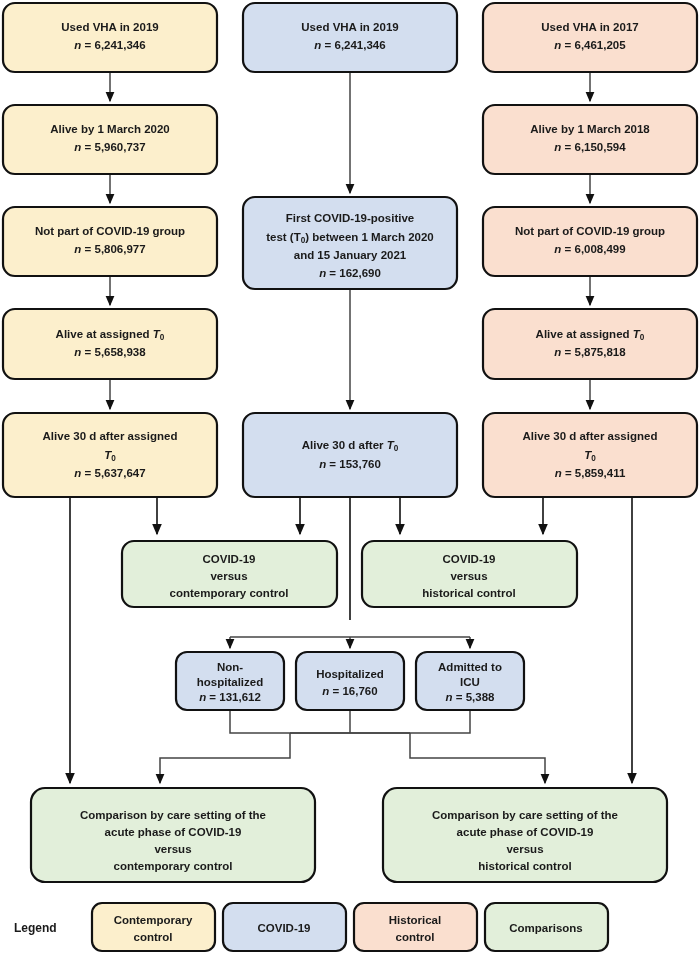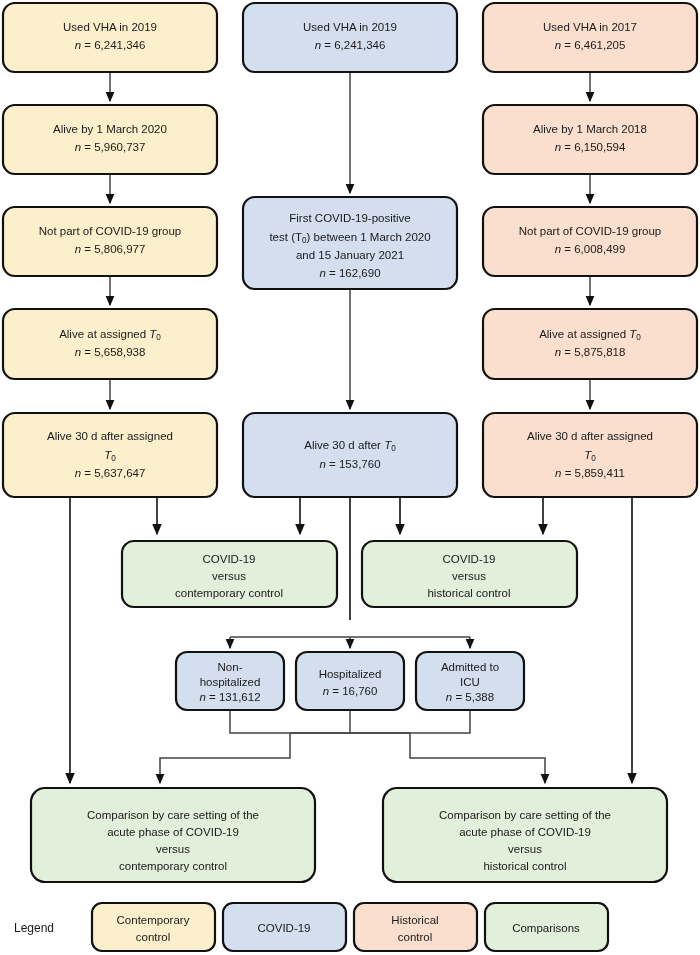--- a/index.html
+++ b/index.html
@@ -10,20 +10,21 @@
   body {
     width: 700px;
     height: 955px;
     font-family: "Liberation Sans", sans-serif;
     overflow: hidden;
   }
   #flow-root {
     position: relative;
     width: 612px;
     height: 955px;
+    font-weight: bold;
   }
   svg.flow {
     display: block;
     width: 700px;
     height: 955px;
   }
   .box-rect {
     stroke: #111111;
     stroke-width: 2.2;
   }

